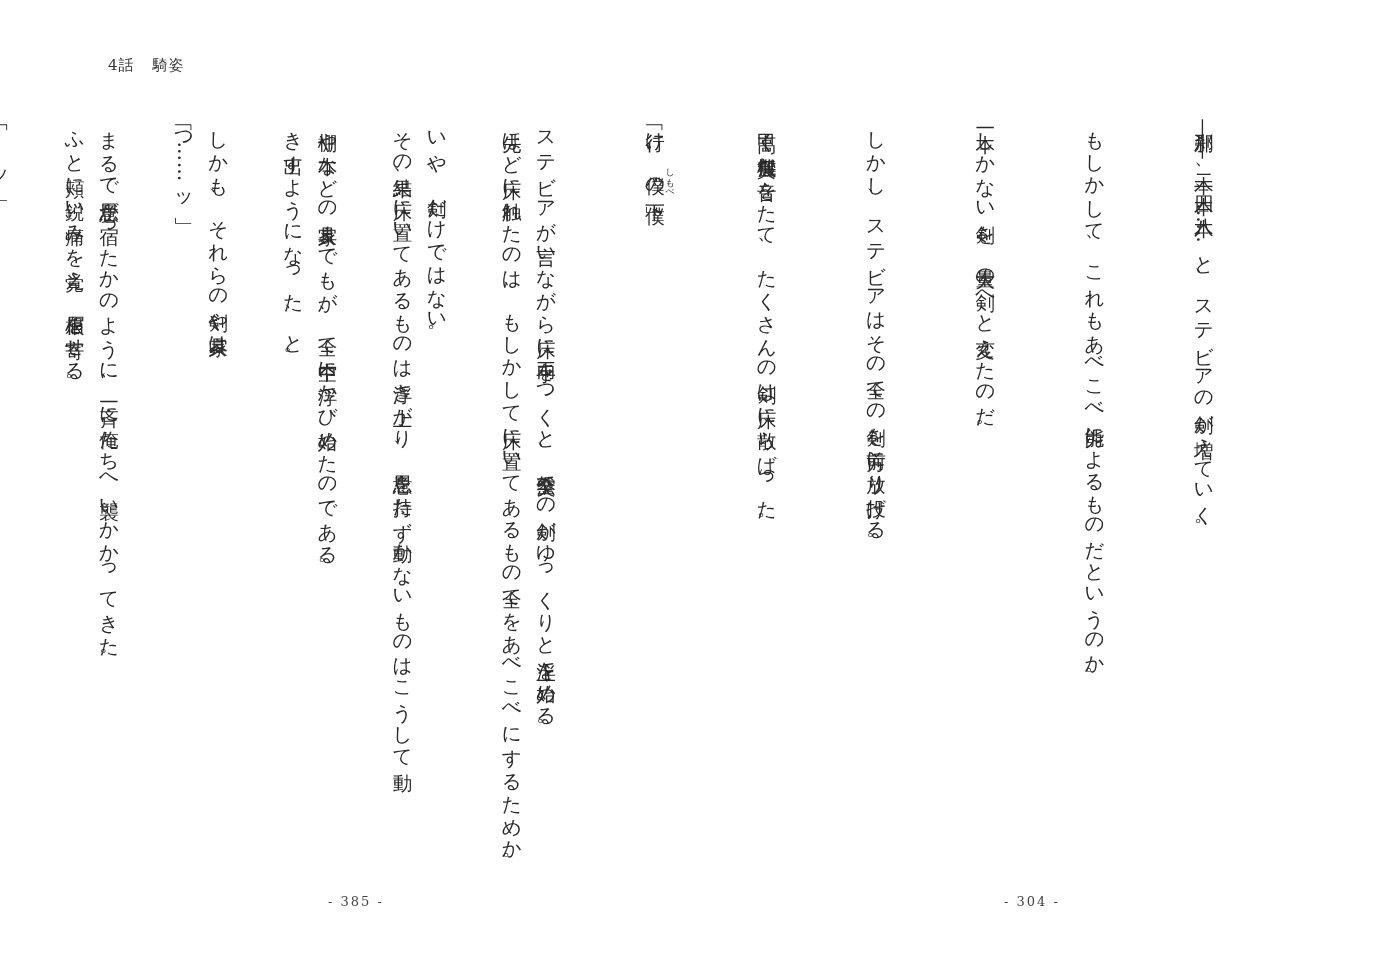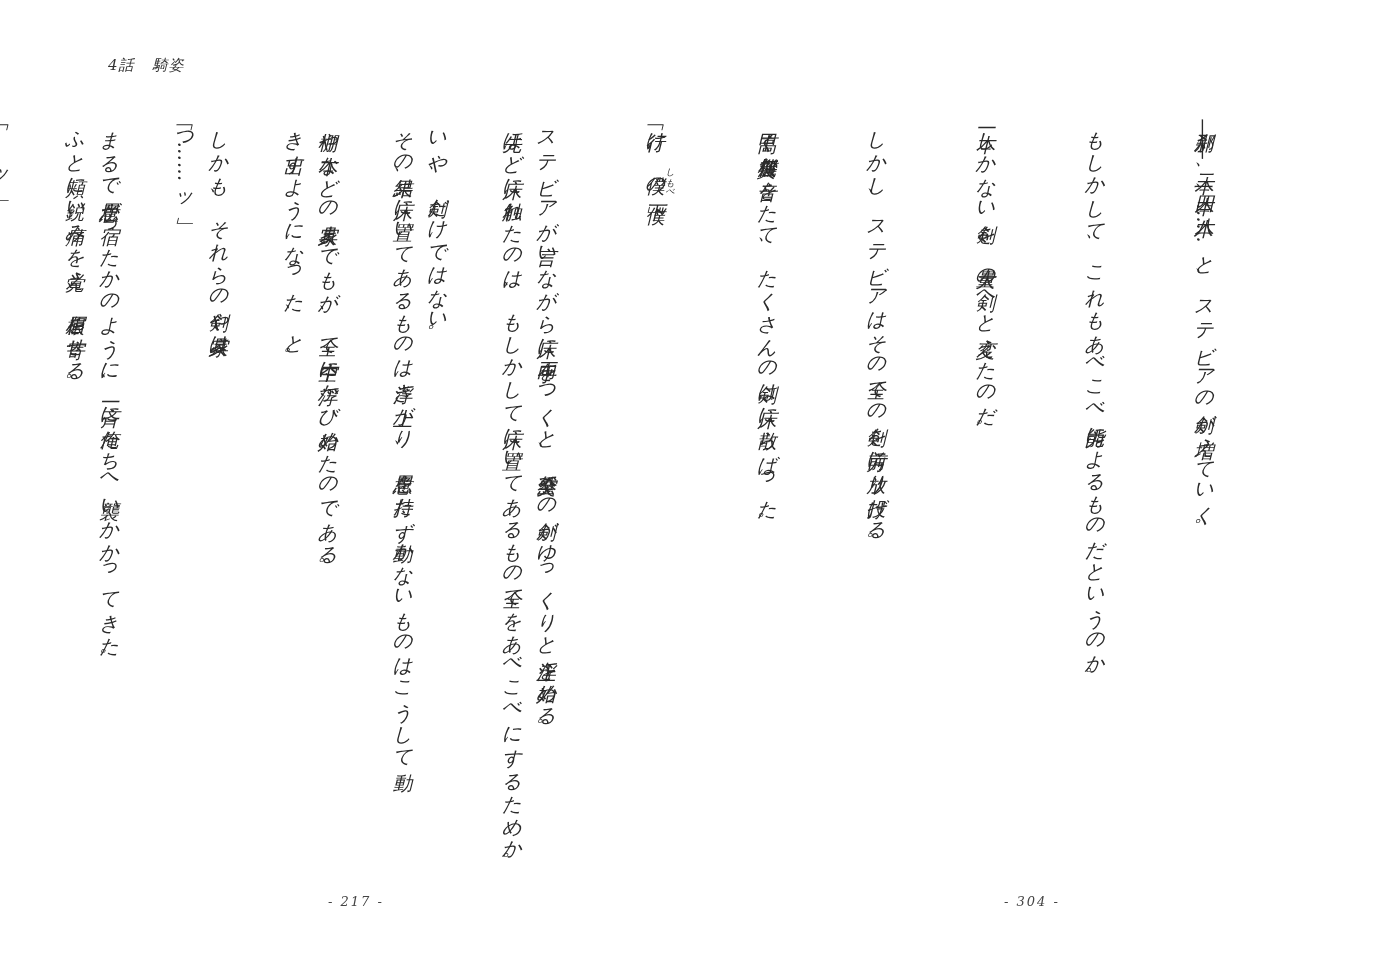--- a/index.html
+++ b/index.html
@@ -1,21 +1,21 @@
 <!DOCTYPE html>
 <html><head>
   <meta charset="utf-8">
   <style>
     html, body { margin: 0; padding: 0; background: #ffffff; }
     body {
       width: 1380px; height: 960px; position: relative; overflow: hidden;
       font-family: "DejaVu Serif", "Liberation Serif", serif;
       color: #2a2a2a;
     }
-    .spread { position: absolute; left: 0; top: 0; width: 1380px; height: 960px; font-style: italic; }
+    .spread { position: absolute; left: 0; top: 0; width: 1380px; height: 960px; }
     .page { position: absolute; top: 0; height: 960px; }
     .page-left { left: 0; width: 690px; }
     .page-right { left: 690px; width: 690px; }
     .running-head {
       position: absolute; left: 108px; top: 56px;
       font-size: 15px; letter-spacing: 1px; color: #333;
     }
     .running-head .title { margin-left: 18px; }
     .body-text {
       position: absolute; top: 118px; height: 760px;
@@ -54,21 +54,21 @@
       
       
       
       
       
       
       
       
       
     </div>
-    <div class="folio">- 217 -</div>
+    <div class="folio">- 385 -</div>
   </div>
 
   <div class="page page-right">
     <div class="body-text">
       <span class="para">刹那――二本、四本、八本……と、ステビアの剣が増えていく。</span>
       <span class="para">もしかして、これもあべこべ能力によるものだというのか。</span>
       <span class="para">一本しかない剣を、大量の剣へと変えたのだ。</span>
       <span class="para">しかし、ステビアはその全ての剣を前方に放り投げる。</span>
       <span class="para">甲高く無機質な音をたて、たくさんの剣は床に散らばった。</span>
       <span class="para"><span>「行け、</span><ruby><span>僕の下僕</span><rt>しもべ</rt></ruby><span>」</span></span>

